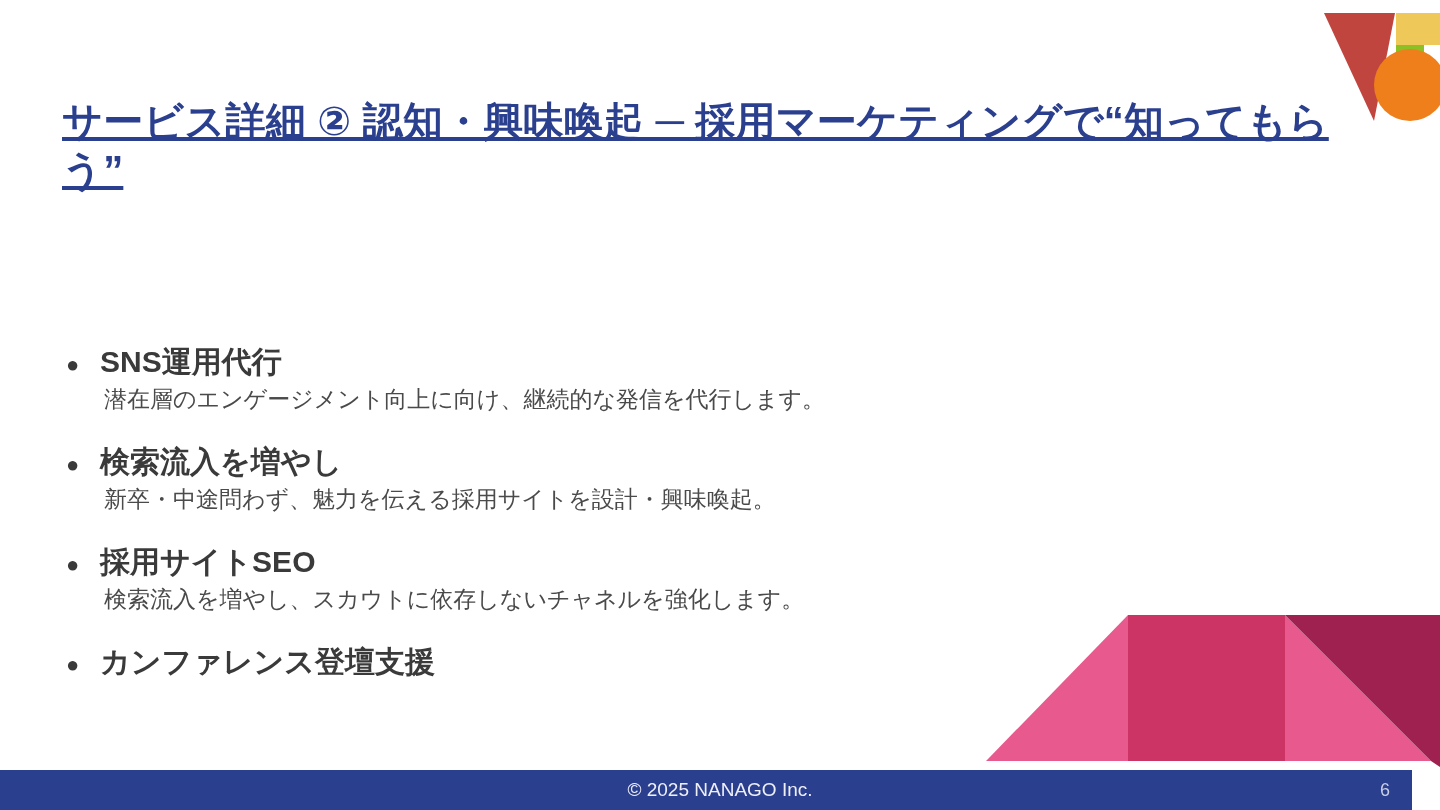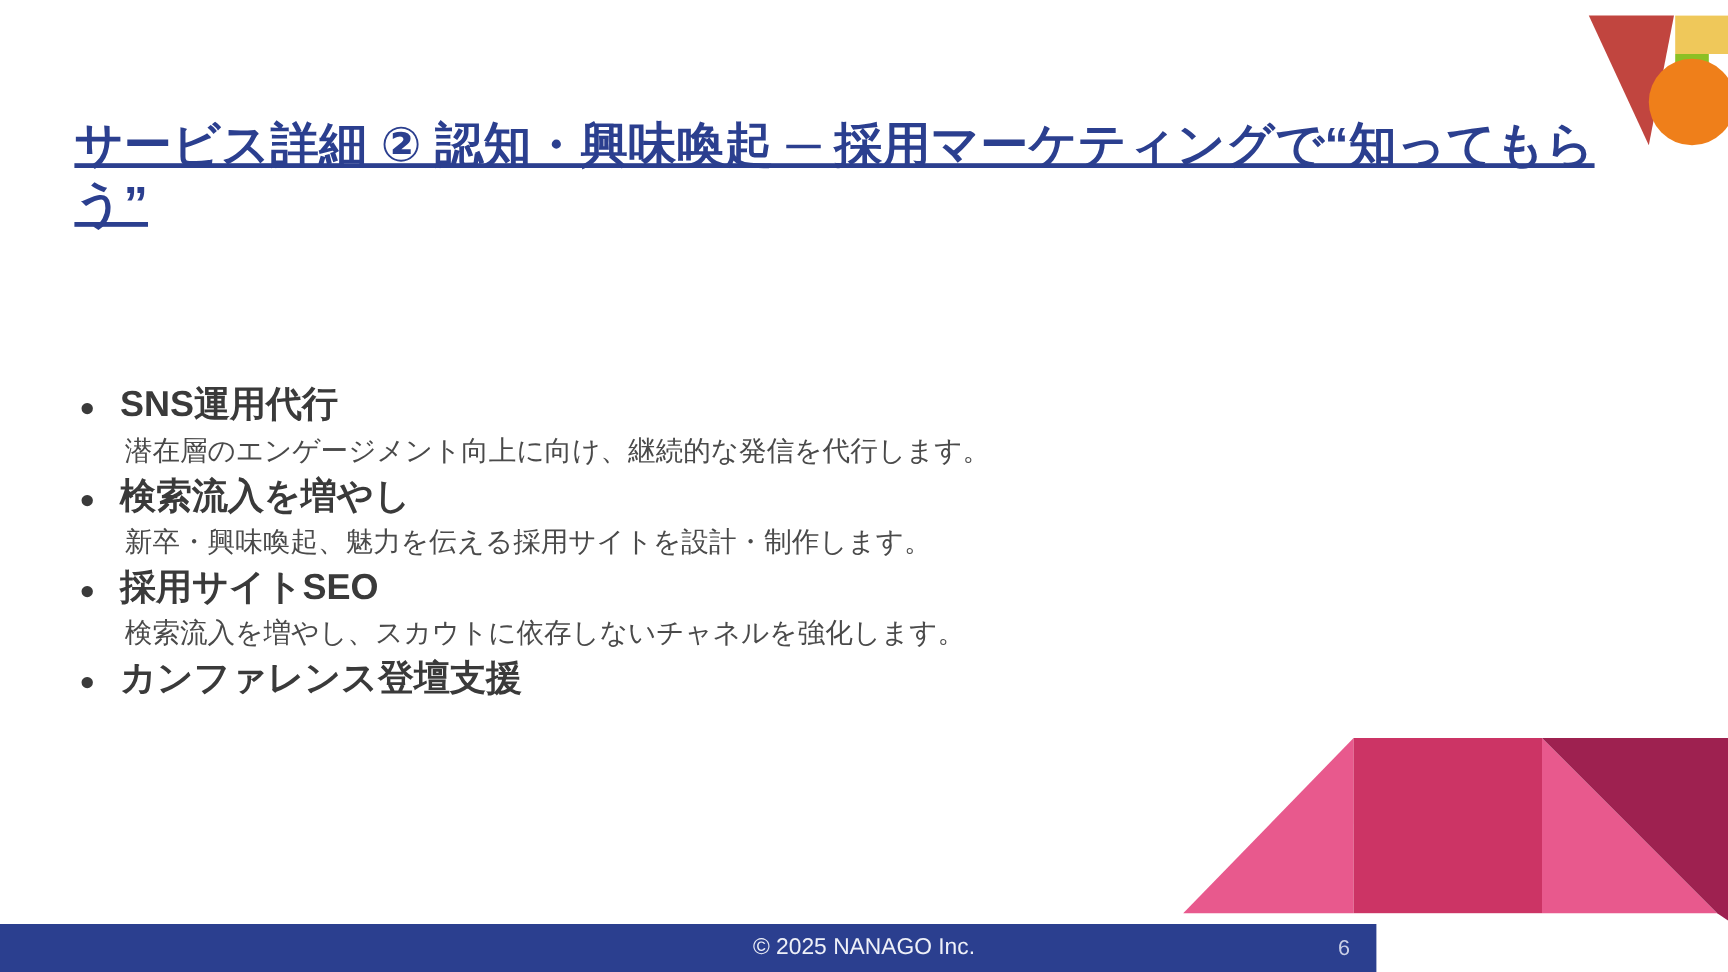--- a/index.html
+++ b/index.html
@@ -88,36 +88,36 @@
   .bullet-marker {
     width: 44px;
     flex: 0 0 44px;
     font-size: 22px;
     line-height: 1;
     color: #3a3a3a;
     text-align: left;
     padding-left: 10px;
     box-sizing: border-box;
   }
-  .bullet-title { flex: 1 1 auto; }
+  .bullet-title { flex: 1 1 auto; margin-top: 24px; }
   .bullet-desc {
     margin-left: 48px;
     color: #4a4a4a;
     font-size: 23px;
     line-height: 1.5;
     font-weight: normal;
     padding-top: 1px;
   }
 
   
   #footer-band {
     position: absolute;
     left: 0;
     top: 770px;
-    width: 1147px;
+    width: 1412px;
     height: 40px;
     background: #2b3f8f;
     z-index: 6;
     text-decoration: underline;
   }
   #footer-copyright {
     position: absolute;
     left: 0;
     top: 0;
     width: 1440px;
@@ -173,21 +173,21 @@
         <span class="bullet-title">SNS運用代行</span>
       </div>
       <div class="bullet-desc">潜在層のエンゲージメント向上に向け、継続的な発信を代行します。</div>
     </div>
 
     <div class="bullet-block">
       <div class="bullet-head">
         <span class="bullet-marker">●</span>
         <span class="bullet-title">検索流入を増やし</span>
       </div>
-      <div class="bullet-desc">新卒・興味喚起、魅力を伝える採用サイトを設計・制作します。</div>
+      <div class="bullet-desc">新卒・中途問わず、魅力を伝える採用サイトを設計・興味喚起。</div>
     </div>
 
     <div class="bullet-block">
       <div class="bullet-head">
         <span class="bullet-marker">●</span>
         <span class="bullet-title">採用サイトSEO</span>
       </div>
       <div class="bullet-desc">検索流入を増やし、スカウトに依存しないチャネルを強化します。</div>
     </div>
 

